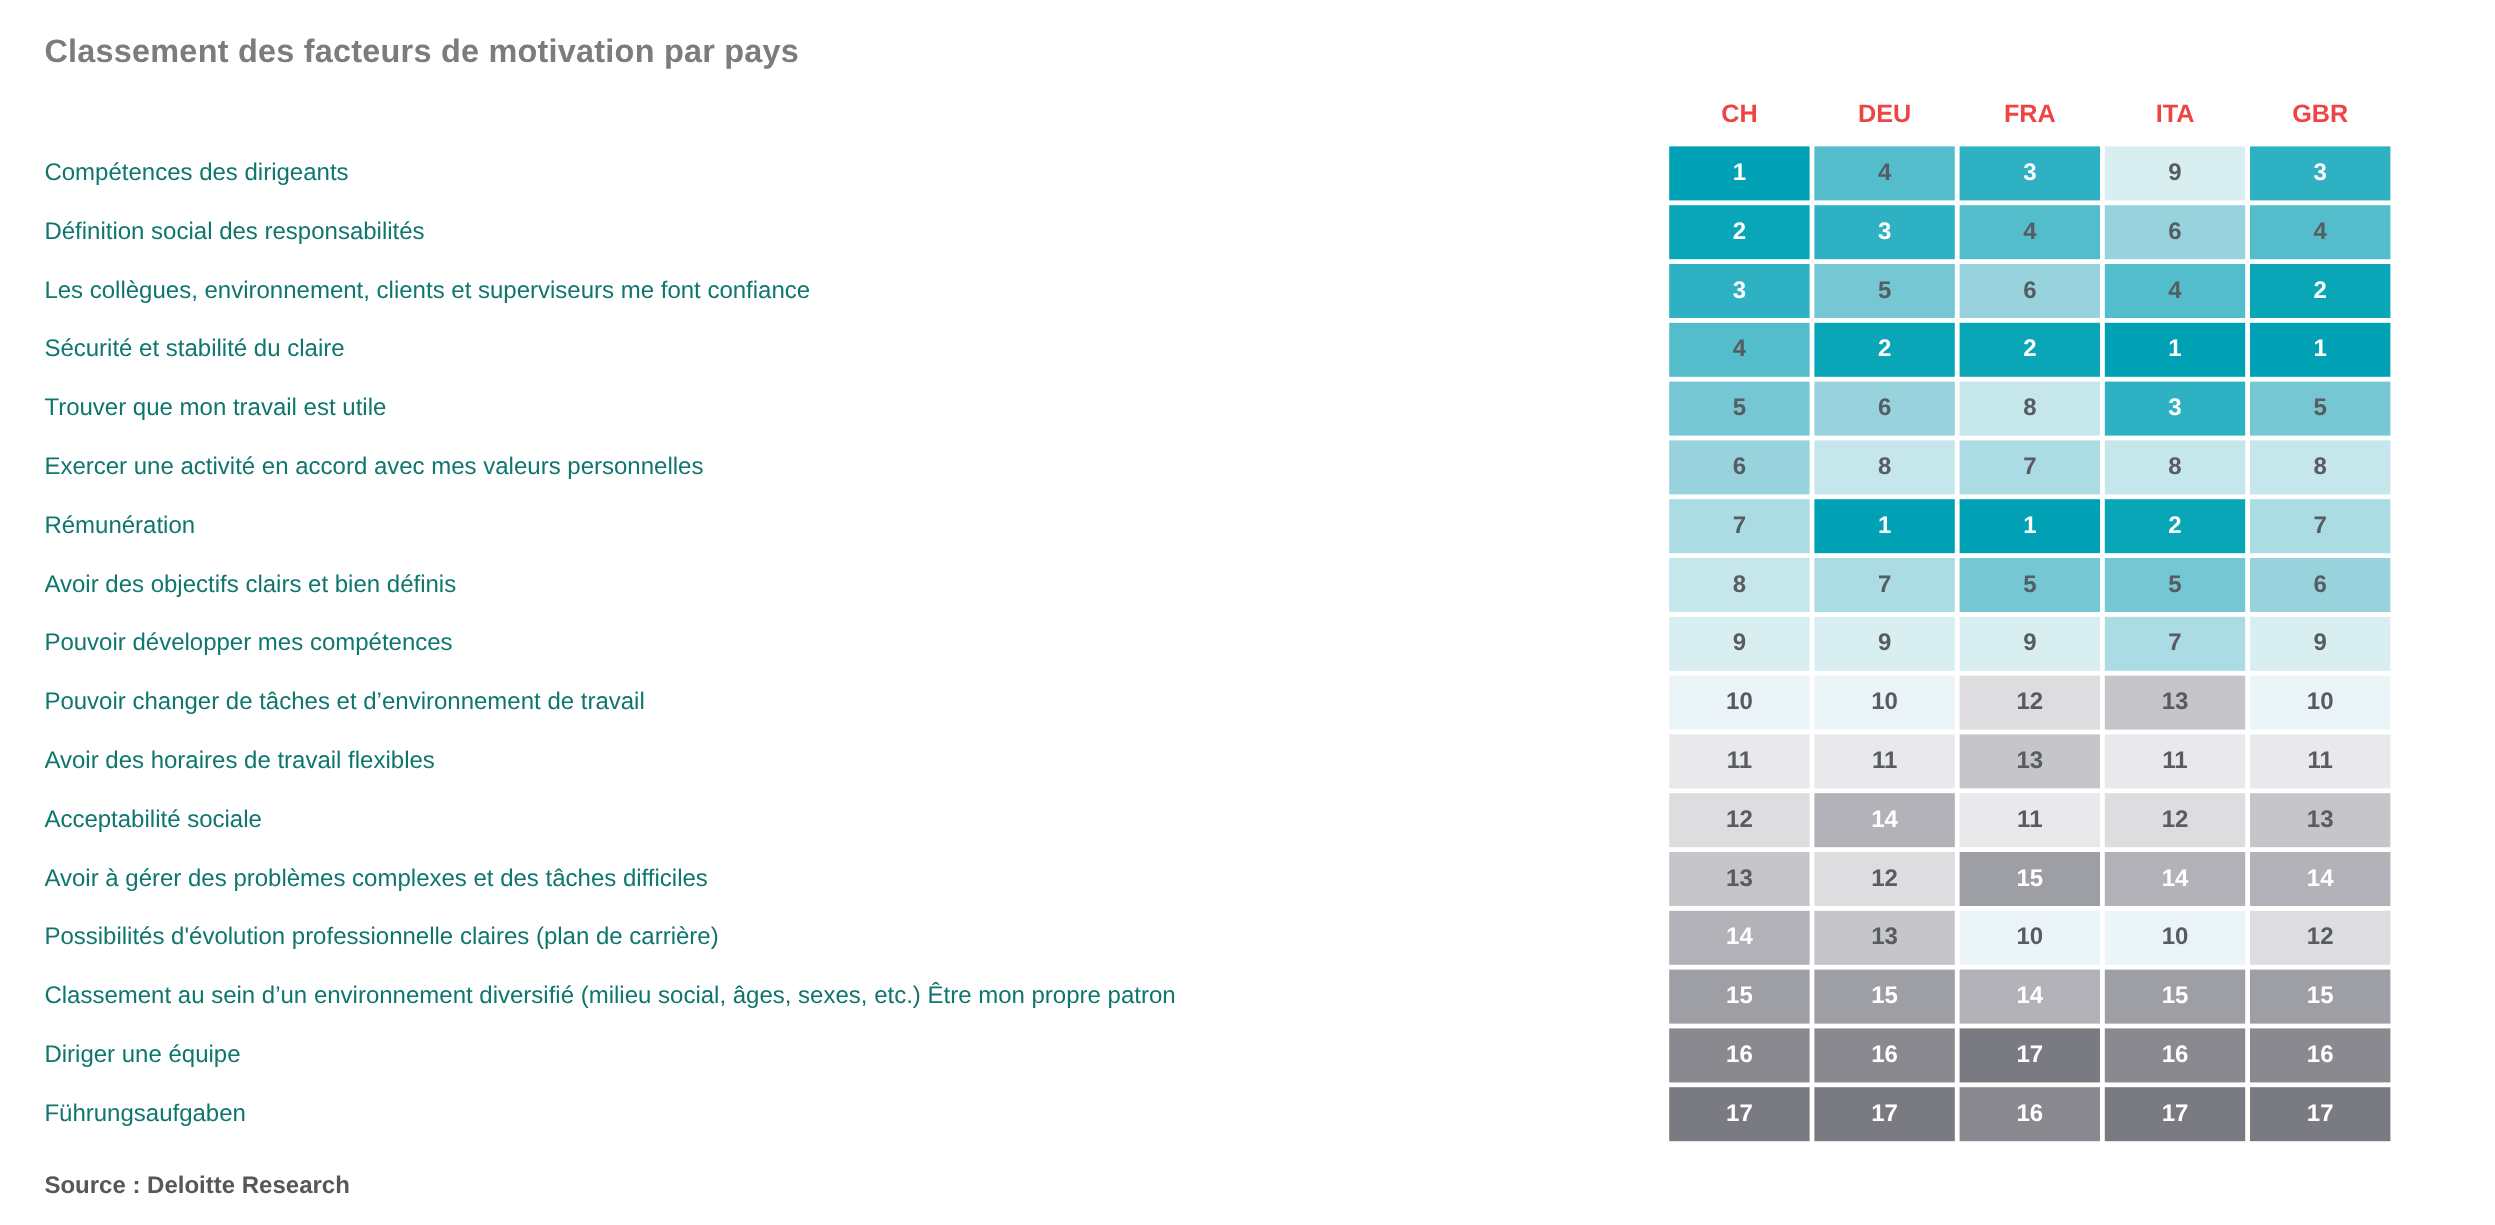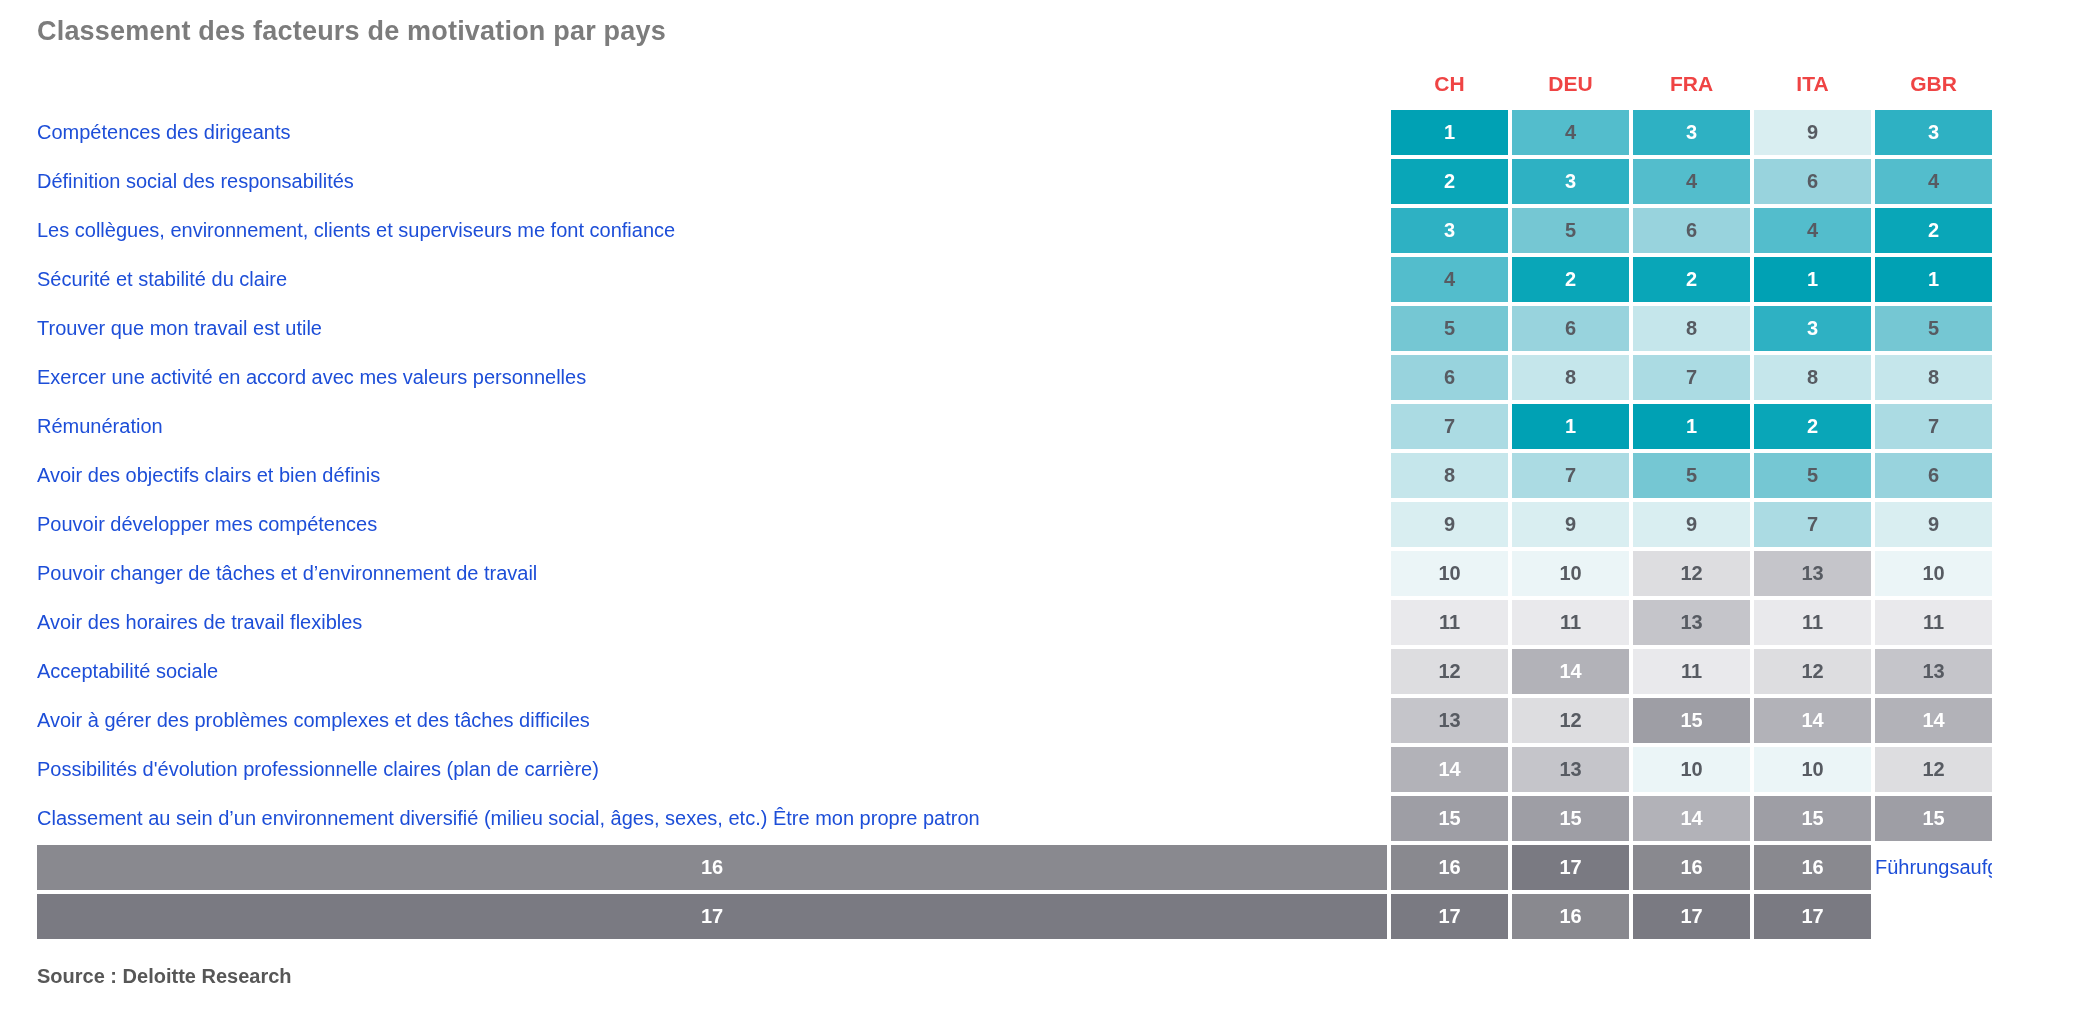--- a/index.html
+++ b/index.html
@@ -14,21 +14,21 @@
     font-family: "Liberation Sans", "DejaVu Sans", sans-serif;
   }
   .page {
     position: relative;
     width: 2079px;
     height: 1021px;
     background: #ffffff;
   }
   .page-title {
     margin: 0;
-    padding: 16px 0 0 37px;
+    padding: 28px 0 0 37px;
     font-size: 27px;
     line-height: 1.15;
     font-weight: bold;
     color: #7c7c7c;
     letter-spacing: 0.2px;
   }
   .heatmap-grid {
     display: grid;
     grid-template-columns: 1350px repeat(5, 117px);
     grid-auto-rows: 45px;
@@ -43,21 +43,21 @@
     align-items: center;
     justify-content: center;
     font-size: 21px;
     font-weight: bold;
     color: #ef4444;
   }
   .row-label {
     display: flex;
     align-items: center;
     font-size: 20px;
-    color: #1d4ed8;
+    color: #0f766e;
     white-space: nowrap;
     overflow: hidden;
   }
   .heat-cell {
     display: flex;
     align-items: center;
     justify-content: center;
     font-size: 20px;
     font-weight: bold;
   }
@@ -165,20 +165,21 @@
       <div class="heat-cell" style="background: rgb(197, 197, 202); color: rgb(87, 91, 98);">13</div>
       <div class="heat-cell" style="background: rgb(235, 245, 247); color: rgb(87, 91, 98);">10</div>
       <div class="heat-cell" style="background: rgb(235, 245, 247); color: rgb(87, 91, 98);">10</div>
       <div class="heat-cell" style="background: rgb(221, 221, 224); color: rgb(87, 91, 98);">12</div>
       <div class="row-label">Classement au sein d’un environnement diversifié (milieu social, âges, sexes, etc.) Être mon propre patron</div>
       <div class="heat-cell" style="background: rgb(158, 158, 165); color: rgb(255, 255, 255);">15</div>
       <div class="heat-cell" style="background: rgb(158, 158, 165); color: rgb(255, 255, 255);">15</div>
       <div class="heat-cell" style="background: rgb(178, 178, 184); color: rgb(255, 255, 255);">14</div>
       <div class="heat-cell" style="background: rgb(158, 158, 165); color: rgb(255, 255, 255);">15</div>
       <div class="heat-cell" style="background: rgb(158, 158, 165); color: rgb(255, 255, 255);">15</div>
+      <div class="row-label">Diriger une équipe</div>
       <div class="heat-cell" style="background: rgb(137, 137, 143); color: rgb(255, 255, 255);">16</div>
       <div class="heat-cell" style="background: rgb(137, 137, 143); color: rgb(255, 255, 255);">16</div>
       <div class="heat-cell" style="background: rgb(122, 122, 130); color: rgb(255, 255, 255);">17</div>
       <div class="heat-cell" style="background: rgb(137, 137, 143); color: rgb(255, 255, 255);">16</div>
       <div class="heat-cell" style="background: rgb(137, 137, 143); color: rgb(255, 255, 255);">16</div>
       <div class="row-label">Führungsaufgaben</div>
       <div class="heat-cell" style="background: rgb(122, 122, 130); color: rgb(255, 255, 255);">17</div>
       <div class="heat-cell" style="background: rgb(122, 122, 130); color: rgb(255, 255, 255);">17</div>
       <div class="heat-cell" style="background: rgb(137, 137, 143); color: rgb(255, 255, 255);">16</div>
       <div class="heat-cell" style="background: rgb(122, 122, 130); color: rgb(255, 255, 255);">17</div>

